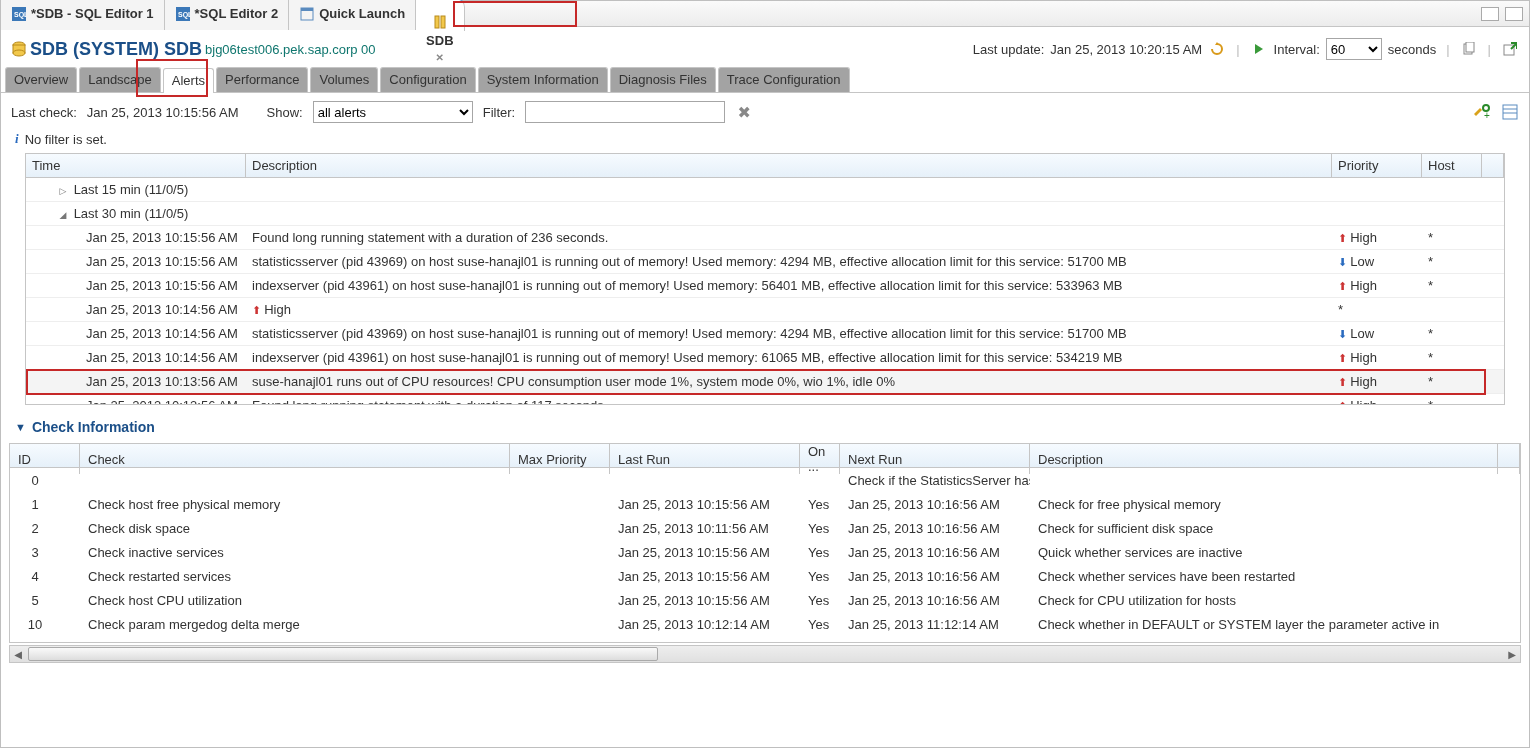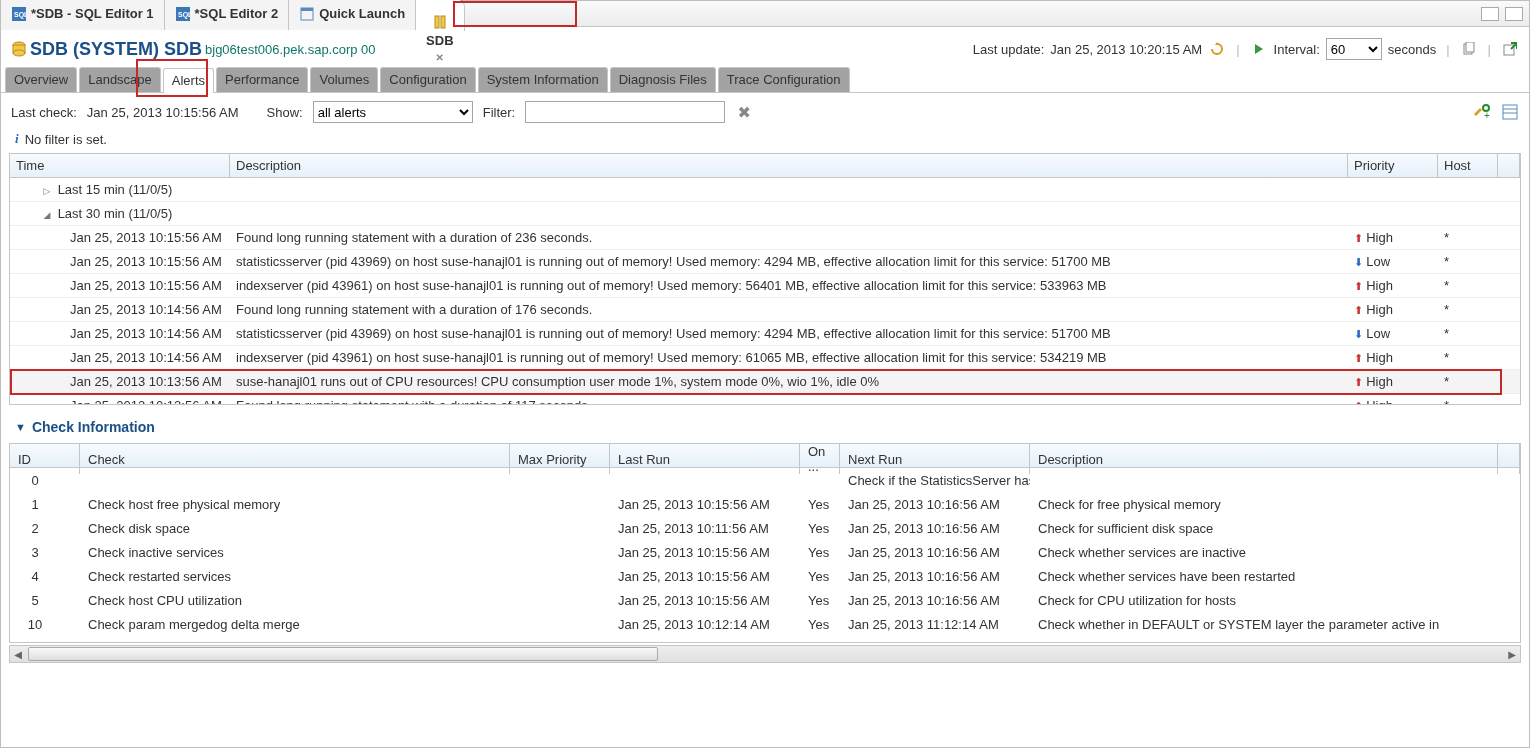--- a/index.html
+++ b/index.html
@@ -148,21 +148,21 @@
     padding: 0 10px 6px 14px;
     font-size:13px;
     color:#333;
   }
   .info-line .i-icon {
     color:#2a6bbf; font-weight:bold; font-style:italic;font-family:Georgia,serif;
   }
   
   .alerts-wrap {
     border: 1px solid #c5c5c5;
-    margin: 0 8px;
+    margin: 0 24px;
     height: 252px;
     display:flex;
     flex-direction:column;
     overflow:hidden;
   }
   .grid-header, .grid-row {
     display: grid;
     grid-template-columns: 220px 1fr 90px 60px 22px;
     align-items:center;
   }
@@ -450,21 +450,20 @@
         </div>
         <div class="grid-row">
           <div class="indent2">Jan 25, 2013 10:15:56 AM</div>
           <div>indexserver (pid 43961) on host suse-hanajl01 is running out of memory! Used memory: 56401 MB, effective allocation limit for this service: 533963 MB</div>
           <div><span class="prio-arrow-up"></span>High</div>
           <div>*</div>
           <div></div>
         </div>
         <div class="grid-row">
           <div class="indent2">Jan 25, 2013 10:14:56 AM</div>
-          <div>Found long running statement with a duration of 176 seconds.</div>
           <div><span class="prio-arrow-up"></span>High</div>
           <div>*</div>
           <div></div>
         </div>
         <div class="grid-row">
           <div class="indent2">Jan 25, 2013 10:14:56 AM</div>
           <div>statisticsserver (pid 43969) on host suse-hanajl01 is running out of memory! Used memory: 4294 MB, effective allocation limit for this service: 51700 MB</div>
           <div><span class="prio-arrow-down"></span>Low</div>
           <div>*</div>
           <div></div>
@@ -554,21 +553,21 @@
           <div>Check for sufficient disk space</div>
           <div></div>
         </div>
         <div class="checks-row">
           <div>3</div>
           <div>Check inactive services</div>
           <div></div>
           <div>Jan 25, 2013 10:15:56 AM</div>
           <div>Yes</div>
           <div>Jan 25, 2013 10:16:56 AM</div>
-          <div>Check whether services are inactive</div>
+          <div>Quick whether services are inactive</div>
           <div></div>
         </div>
         <div class="checks-row">
           <div>4</div>
           <div>Check restarted services</div>
           <div></div>
           <div>Jan 25, 2013 10:15:56 AM</div>
           <div>Yes</div>
           <div>Jan 25, 2013 10:16:56 AM</div>
           <div>Check whether services have been restarted</div>

